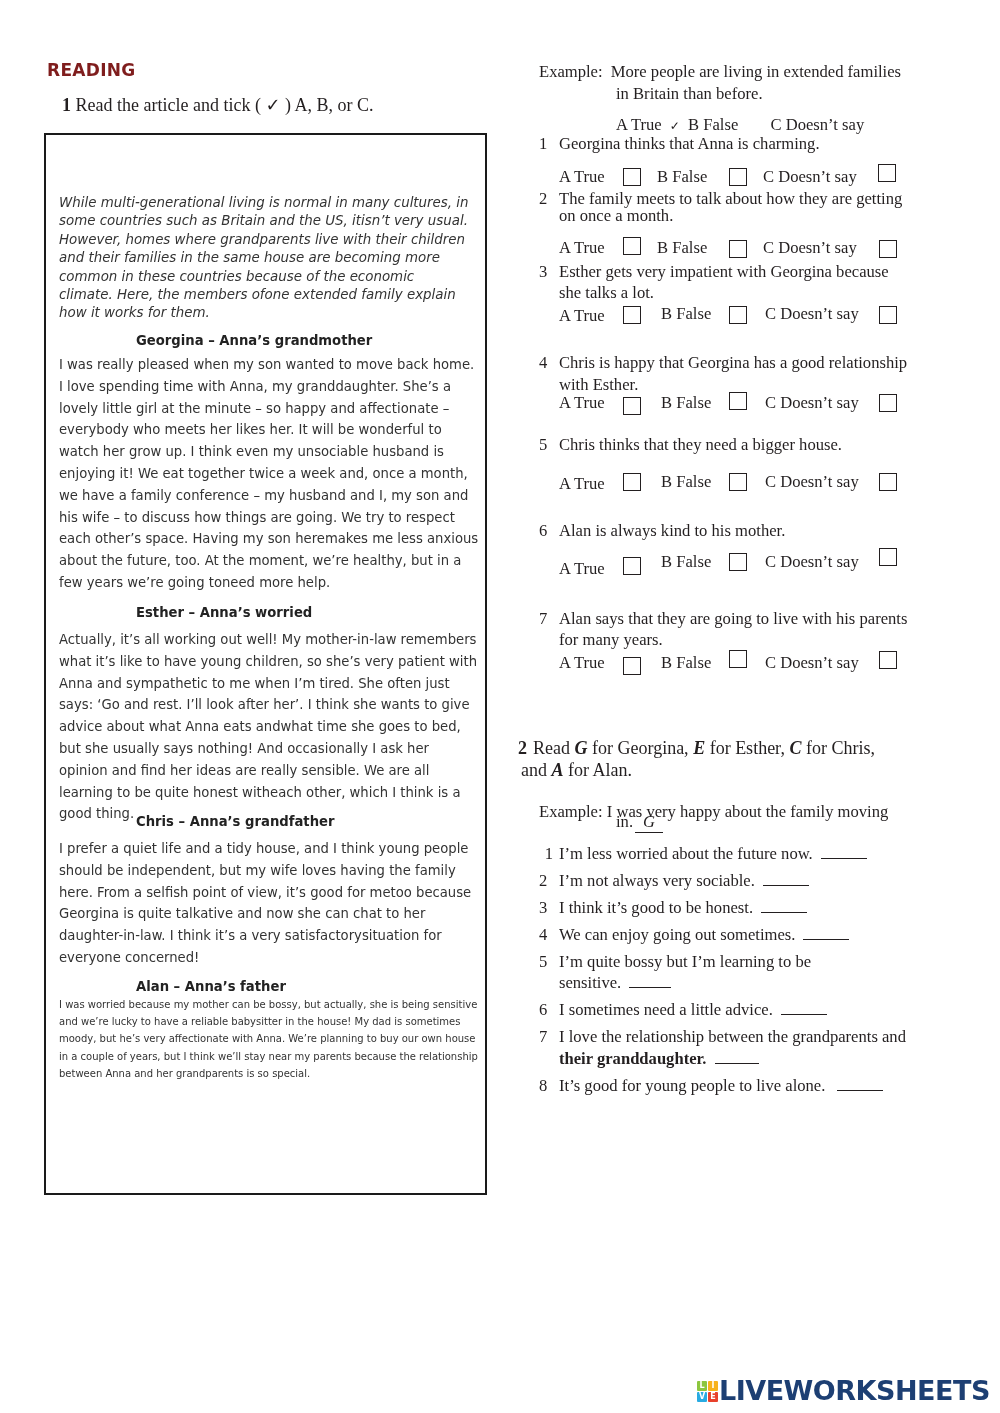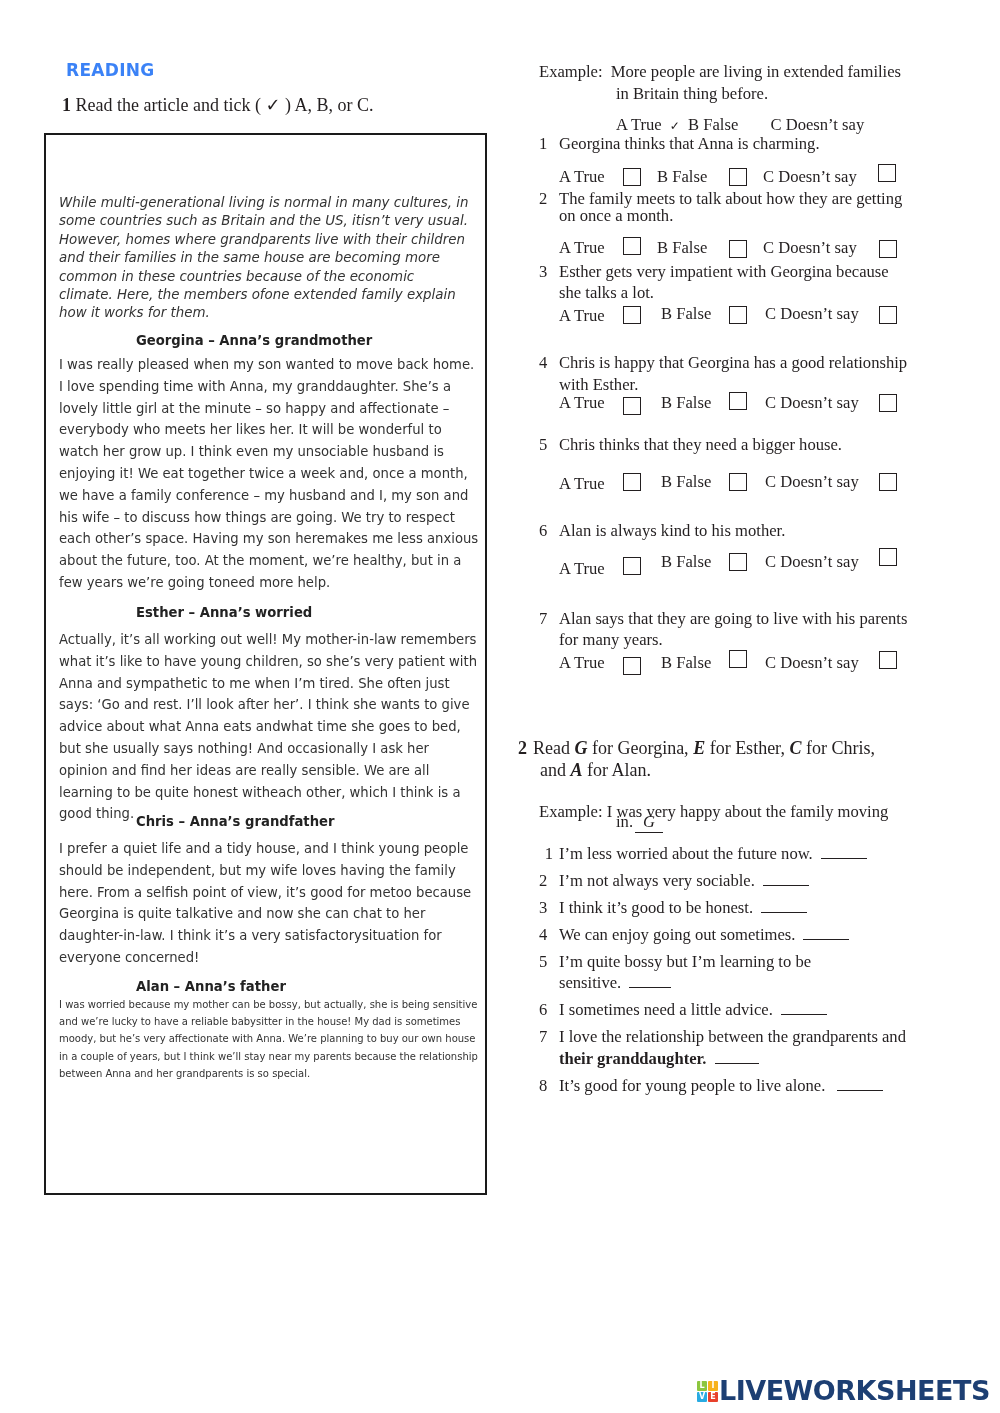--- a/index.html
+++ b/index.html
@@ -2,21 +2,21 @@
 <html><head>
 <meta charset="utf-8">
 <style>
   * { box-sizing: border-box; margin: 0; padding: 0; }
   html, body { width: 1000px; height: 1413px; background: #ffffff; }
   body { position: relative; font-family: "Liberation Serif", serif; color: #231f20; overflow: hidden; }
 
   .abs { position: absolute; }
 
   
-  .reading-title { left: 66px; top: 60px; font-family: "DejaVu Sans", sans-serif; font-weight: bold; font-size: 17px; letter-spacing: 0.3px; color: #3b82f6; }
+  .reading-title { left: 47px; top: 60px; font-family: "DejaVu Sans", sans-serif; font-weight: bold; font-size: 17px; letter-spacing: 0.3px; color: #7f1d1d; }
   .task1-instr { left: 62px; top: 94px; font-size: 18px; }
   .task1-instr b { font-weight: bold; }
 
   
   .article-box { left: 44px; top: 133px; width: 443px; height: 1062px; border: 2px solid #1a1a1a; }
   .art { position: absolute; left: 13px; font-family: "DejaVu Sans", sans-serif; font-size: 13.2px; color: #333333; }
   .art-intro { top: 59px; width: 412px; font-style: italic; line-height: 18.4px; font-size: 13.4px; }
   .art-head { font-weight: bold; font-size: 13.2px; color: #222; left: 90px; }
   .art-para { width: 420px; line-height: 21.8px; font-size: 13.2px; }
   .art-para.tight { line-height: 17.2px; font-size: 10px; }
@@ -62,21 +62,21 @@
   <div class="art art-para" style="top:703px;">I prefer a quiet life and a tidy house, and I think young people should be independent, but my wife loves having the family here. From a selfish point of view, it’s good for metoo because Georgina is quite talkative and now she can chat to her daughter-in-law. I think it’s a very satisfactorysituation for everyone concerned!</div>
 
   <div class="art art-head" style="top:844px;">Alan – Anna’s father</div>
   <div class="art art-para tight" style="top:861px;">I was worried because my mother can be bossy, but actually, she is being sensitive and we’re lucky to have a reliable babysitter in the house! My dad is sometimes moody, but he’s very affectionate with Anna. We’re planning to buy our own house in a couple of years, but I think we’ll stay near my parents because the relationship between Anna and her grandparents is so special.</div>
 </div>
 
 <div class="abs q-text" style="left:539px; top:61px;">
   <span>Example:</span>
   <span style="margin-left:4px;">More people are living in extended families</span>
 </div>
-<div class="abs q-text" style="left:616px; top:83px;">in Britain thing before.</div>
+<div class="abs q-text" style="left:616px; top:83px;">in Britain than before.</div>
 <div class="abs opt-row" style="left:616px; top:115px;">
   <span>A  True</span>
   <span style="font-size:12px; margin:0 4px;">✓</span>
   <span>B  False</span>
   <span style="margin-left:28px;">C  Doesn’t say</span>
 </div>
 
 <div class="abs q-text" style="left:539px; top:133px;">
   <span class="q-num">1</span><span>Georgina thinks that Anna is charming.</span>
 </div>
@@ -167,21 +167,21 @@
 
 <div class="abs task2-head">
   <b class="num">2</b><span>Read</span>
   <i><b>G</b></i>
   <span>for Georgina,</span>
   <i><b>E</b></i>
   <span>for Esther,</span>
   <i><b>C</b></i>
   <span>for Chris,</span>
   <br>
-  <span style="margin-left:22px;">and</span>
+  <span style="margin-left:3px;">and</span>
   <i><b>A</b></i>
   <span>for Alan.</span>
 </div>
 
 <div class="abs q-text" style="left:539px; top:789px;margin-top:12px;">
   <span>Example:</span>
   <span>I was very happy about the family moving</span>
 </div>
 <div class="abs q-text" style="left:616px; top:811px;">
   <span>in.</span><span style="display:inline-block; width:28px; border-bottom:1.3px solid #231f20; text-align:center; font-style:italic; margin-left:2px;">G</span>

